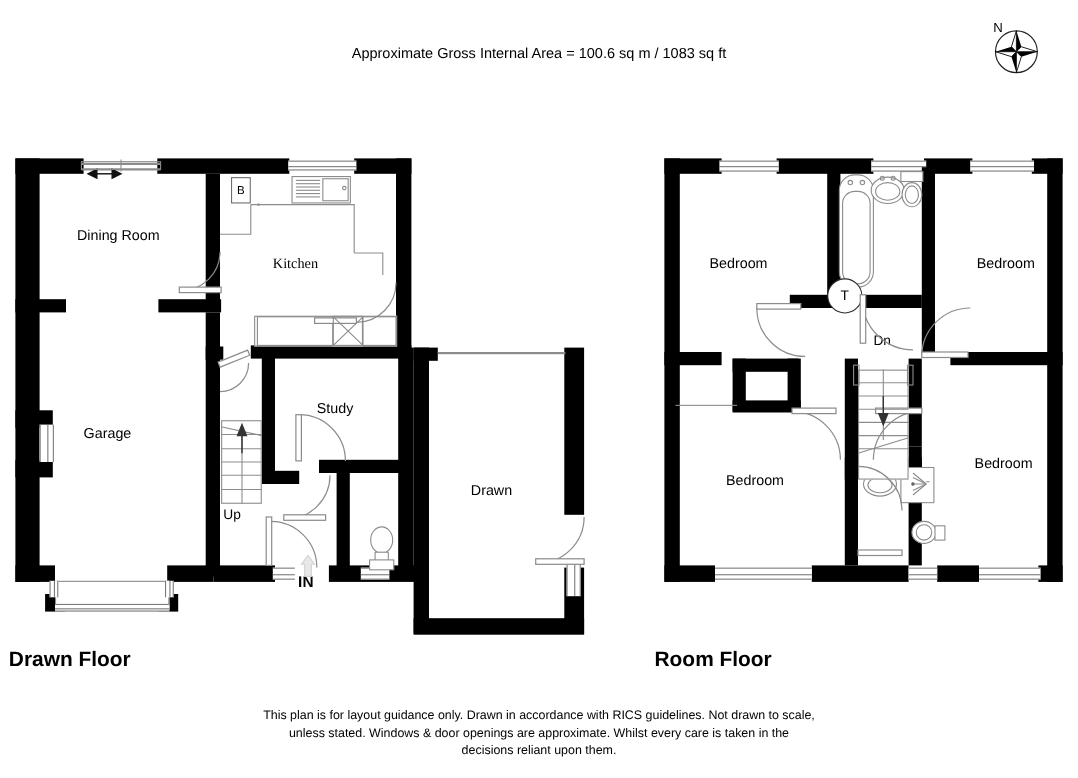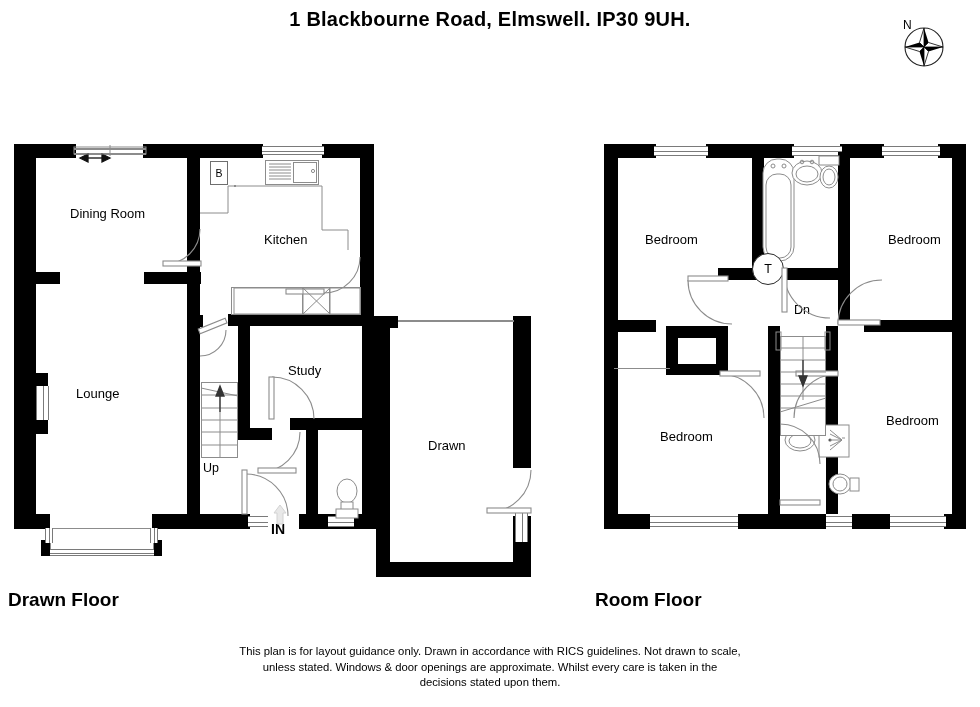--- a/index.html
+++ b/index.html
@@ -61,21 +61,21 @@
     background:#fff;font-size:12.5px;display:flex;align-items:center;justify-content:center;
   }
   .stairbox{position:absolute;border:1px solid #8c8c8c;box-sizing:border-box;background:#fff;}
   svg.ov{position:absolute;left:0;top:0;width:980px;height:707px;pointer-events:none;overflow:visible;}
 </style>
 </head>
 <body>
 
 <div class="plan-root">
 
-  <div class="title">1 Blackbourne Road, Elmswell. IP30 9UH.</div>
+  <div class="subline sub1">Approximate Gross Internal Area = 100.6 sq m / 1083 sq ft</div>
 
   <div class="compass">
     <div class="compass-n">N</div>
     <svg width="46" height="46" viewBox="0 0 46 46">
       <circle cx="24" cy="25" r="19" fill="none" stroke="#222" stroke-width="1.1"></circle>
       <polygon points="24,6 28.5,20.5 24,25" fill="#000"></polygon>
       <polygon points="24,6 19.5,20.5 24,25" fill="#fff" stroke="#000" stroke-width="0.8"></polygon>
       <polygon points="43,25 28.5,29.5 24,25" fill="#000"></polygon>
       <polygon points="43,25 28.5,20.5 24,25" fill="#fff" stroke="#000" stroke-width="0.8"></polygon>
       <polygon points="24,44 19.5,29.5 24,25" fill="#000"></polygon>
@@ -152,22 +152,22 @@
 
     <div style="position:absolute;left:330px;top:478px;">
       <svg width="34" height="44" viewBox="0 0 34 44">
         <ellipse cx="17" cy="13" rx="10" ry="12" fill="#fff" stroke="#8c8c8c" stroke-width="1"></ellipse>
         <rect x="11" y="24" width="12" height="8" fill="#fff" stroke="#8c8c8c" stroke-width="1"></rect>
         <rect x="6" y="31" width="22" height="9" fill="#fff" stroke="#8c8c8c" stroke-width="1"></rect>
       </svg>
     </div>
 
     <div class="room-label" style="left:70px;top:206px;">Dining Room</div>
-    <div class="room-label" style="left:264px;top:232px;">Kitchen</div>
-    <div class="room-label" style="left:76px;top:386px;">Lounge</div>
+    <div class="room-label" style="left:248px;top:232px;font-family:Liberation Serif, serif;">Kitchen</div>
+    <div class="room-label" style="left:76px;top:386px;">Garage</div>
     <div class="room-label" style="left:288px;top:363px;">Study</div>
     <div class="room-label" style="left:428px;top:438px;">Drawn</div>
     <div class="small-label" style="left:203px;top:461px;">Up</div>
     <div class="small-label" style="left:271px;top:521px;font-weight:bold;font-size:14px;">IN</div>
   </div>
 
   <div>
 
     <div class="wall" style="left:604px;top:144px;width:14px;height:385px;"></div>
     <div class="wall" style="left:952px;top:144px;width:14px;height:385px;"></div>
@@ -400,16 +400,16 @@
       <rect x="825" y="332" width="5" height="18"></rect>
     </g>
   </svg>
 
   <div class="floor-caption caption-ground">Drawn Floor</div>
   <div class="floor-caption caption-first">Room Floor</div>
 
   <div class="footer">
     <div>This plan is for layout guidance only. Drawn in accordance with RICS guidelines. Not drawn to scale,</div>
     <div>unless stated. Windows &amp; door openings are approximate. Whilst every care is taken in the</div>
-    <div>decisions stated upon them.</div>
+    <div>decisions reliant upon them.</div>
   </div>
 
 </div>
 
 </body></html>

